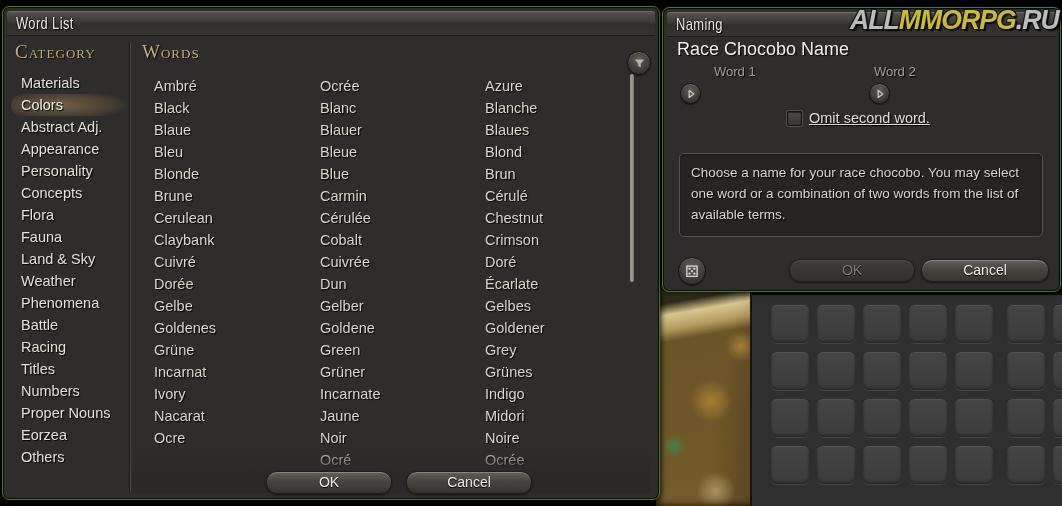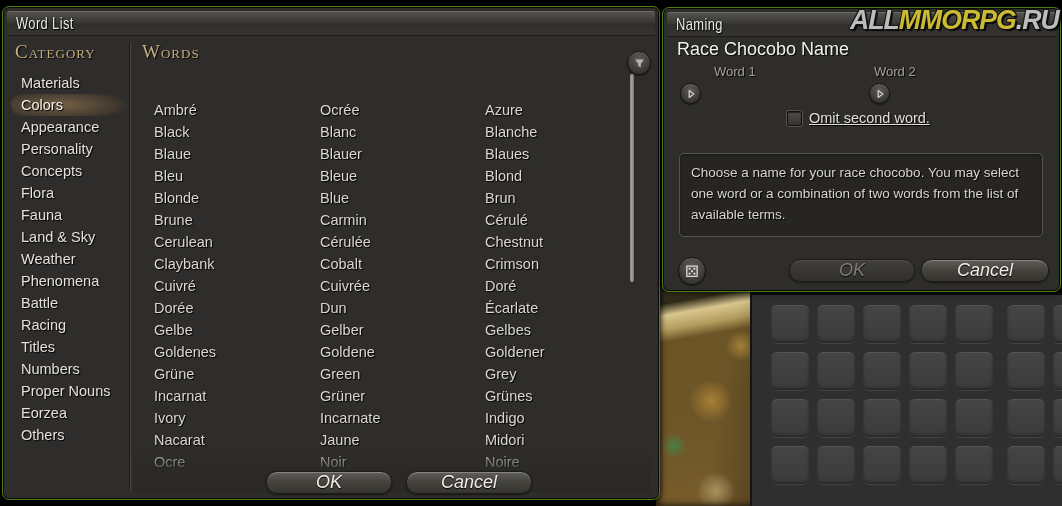--- a/index.html
+++ b/index.html
@@ -14,42 +14,42 @@
             border-bottom:1px solid #1b1a18;box-shadow:inset 0 1px 0 rgba(255,255,255,.14);}
   .win-title{position:absolute;left:9px;top:3px;color:#ecebe7;font-size:17px;font-weight:400;
              transform:scaleX(.76);transform-origin:0 50%;letter-spacing:.5px;
              text-shadow:1px 1px 1px #000,0 0 2px #000;white-space:nowrap;}
   .sc{font-family:"Liberation Serif",serif;font-variant:small-caps;font-size:19px;
       color:#c6ae7e;letter-spacing:1px;text-shadow:1px 1px 1px #000;}
 
   .pill-btn{position:absolute;height:21px;border-radius:11px;border:1px solid #1d1c19;
             background:linear-gradient(#615f5a,#46443f 45%,#36342f);
             box-shadow:inset 0 1px 0 rgba(255,255,255,.25),0 1px 2px rgba(0,0,0,.55);
-            color:#f1eee7;font-size:18px;text-align:center;line-height:20px;
-            text-shadow:0 1px 1px #000;cursor:pointer;font-style:italic;}
+            color:#f1eee7;font-size:14px;text-align:center;line-height:20px;
+            text-shadow:0 1px 1px #000;cursor:pointer;}
   .pill-btn.disabled{background:linear-gradient(#403f3c,#312f2c);color:#807e78;
             box-shadow:inset 0 1px 0 rgba(255,255,255,.07),0 1px 2px rgba(0,0,0,.45);}
 
   .circle-btn{position:absolute;border-radius:50%;border:1px solid #141310;
               background:radial-gradient(circle at 50% 32%,#5e5c57,#393733 70%,#2d2c29);
               box-shadow:inset 0 1px 0 rgba(255,255,255,.18),0 1px 1px rgba(0,0,0,.5);
               display:flex;align-items:center;justify-content:center;cursor:pointer;}
 
   
   .word-list{left:2px;top:6px;width:656px;height:492px;overflow:hidden;}
   .wl-sep{position:absolute;left:127px;top:36px;bottom:8px;width:1px;background:#4b4945;
           box-shadow:-1px 0 0 #1d1c1a;}
   .cat-header{position:absolute;left:12px;top:34px;}
   .words-header{position:absolute;left:139px;top:34px;}
   .cat-list{position:absolute;left:8px;top:65px;width:118px;}
   .cat-item{height:22px;line-height:22px;padding-left:10px;font-size:14.5px;color:#e4e1d9;
             text-shadow:1px 1px 1px #000;border-radius:11px;cursor:pointer;white-space:nowrap;}
   .cat-item.selected{color:#f6f3ea;
             background:radial-gradient(ellipse 75% 90% at 42% 50%,rgba(187,148,97,.50),rgba(122,92,58,.28) 62%,rgba(0,0,0,0) 78%);}
-  .word-col{position:absolute;top:68px;width:160px;margin-top:24px;}
+  .word-col{position:absolute;top:68px;width:160px;}
   .word-item{height:22px;line-height:22px;font-size:14.5px;color:#dad7ce;
              text-shadow:1px 1px 1px #000;cursor:pointer;white-space:nowrap;}
   .col1{left:151px;} .col2{left:317px;} .col3{left:482px;}
   .wl-scroll{position:absolute;left:627px;top:67px;width:4px;height:208px;border-radius:2px;
              background:linear-gradient(90deg,#8d8983,#a5a29c,#6f6c66);cursor:pointer;}
   .filter-btn{left:624px;top:44px;width:22px;height:22px;}
   .btn-scrim{position:absolute;left:130px;right:8px;bottom:6px;height:44px;
              background:linear-gradient(to bottom,rgba(46,45,43,0),rgba(42,41,39,.93) 55%,rgba(42,41,39,.97));}
   .wl-ok{left:263px;top:464px;width:124px;}
   .wl-cancel{left:403px;top:464px;width:124px;}
@@ -149,20 +149,21 @@
 
     <div class="circle-btn filter-btn">
       <svg width="13" height="13" viewBox="0 0 14 14">
         <path d="M2.2 2.8h9.6L8.4 7.2v4.2L5.6 9.6V7.2Z" fill="#b7b4ae"></path>
       </svg>
     </div>
 
     <div class="cat-list">
         <div class="cat-item">Materials</div>
         <div class="cat-item selected">Colors</div>
+        <div class="cat-item">Abstract Adj.</div>
         <div class="cat-item">Appearance</div>
         <div class="cat-item">Personality</div>
         <div class="cat-item">Concepts</div>
         <div class="cat-item">Flora</div>
         <div class="cat-item">Fauna</div>
         <div class="cat-item">Land &amp; Sky</div>
         <div class="cat-item">Weather</div>
         <div class="cat-item">Phenomena</div>
         <div class="cat-item">Battle</div>
         <div class="cat-item">Racing</div>

